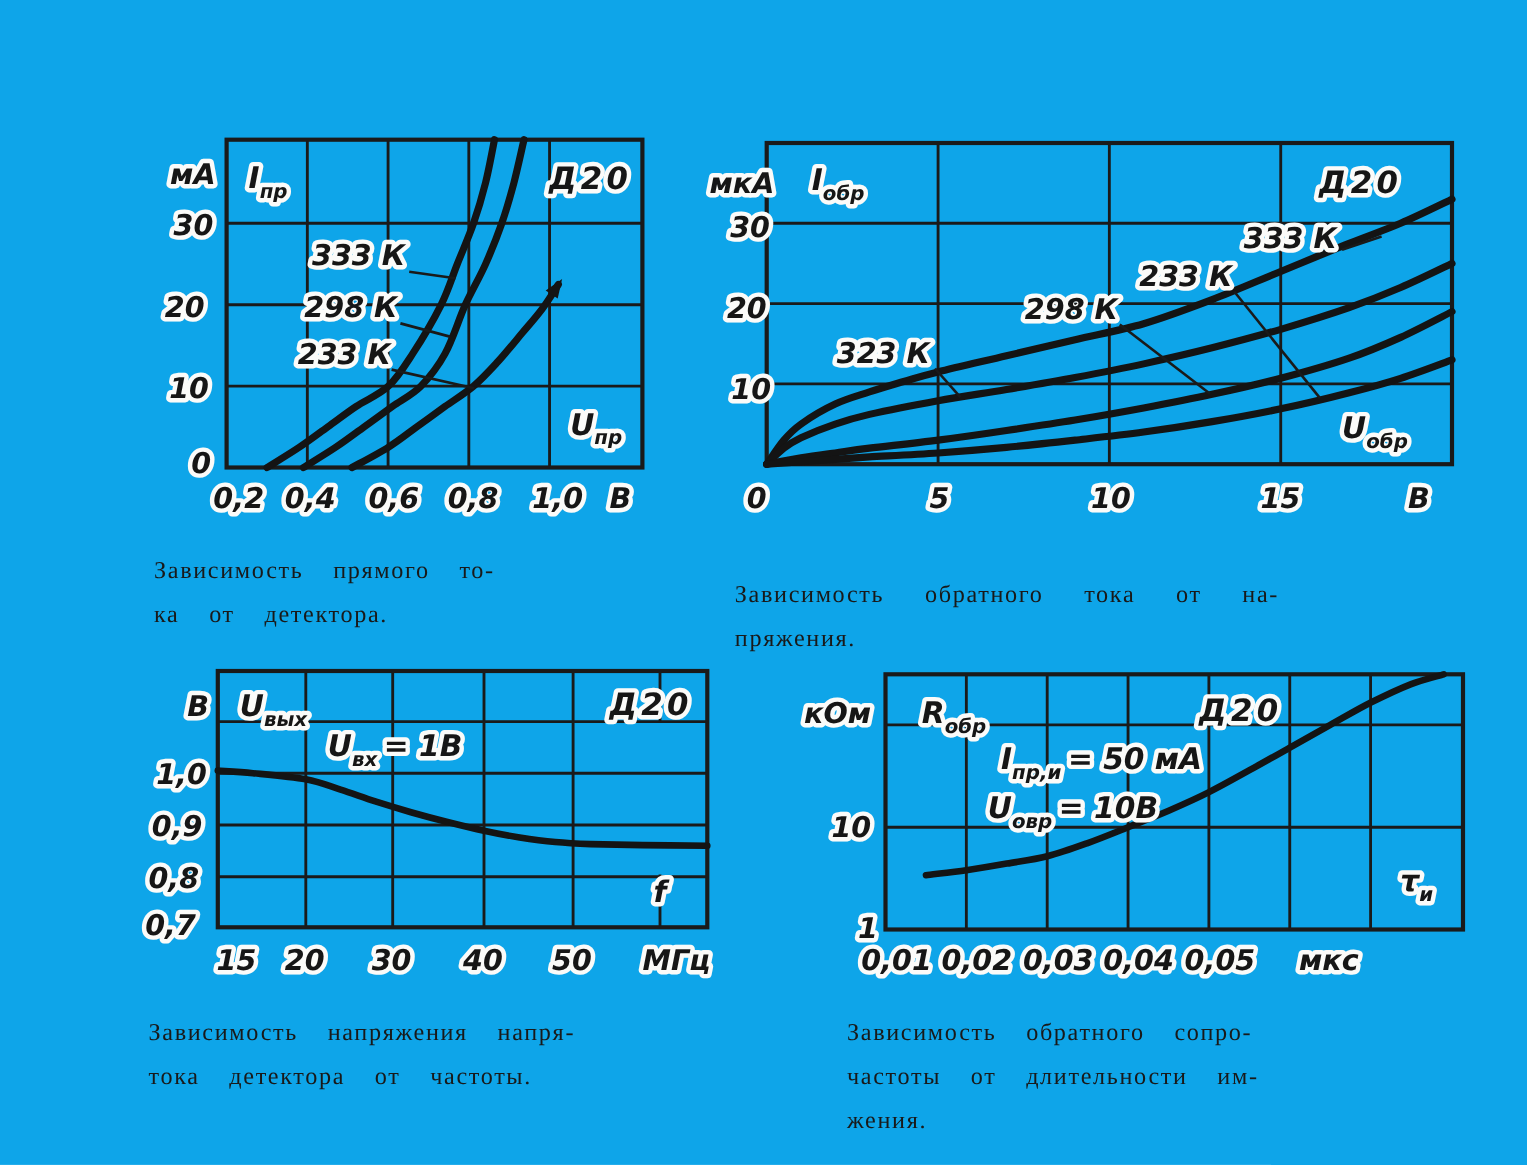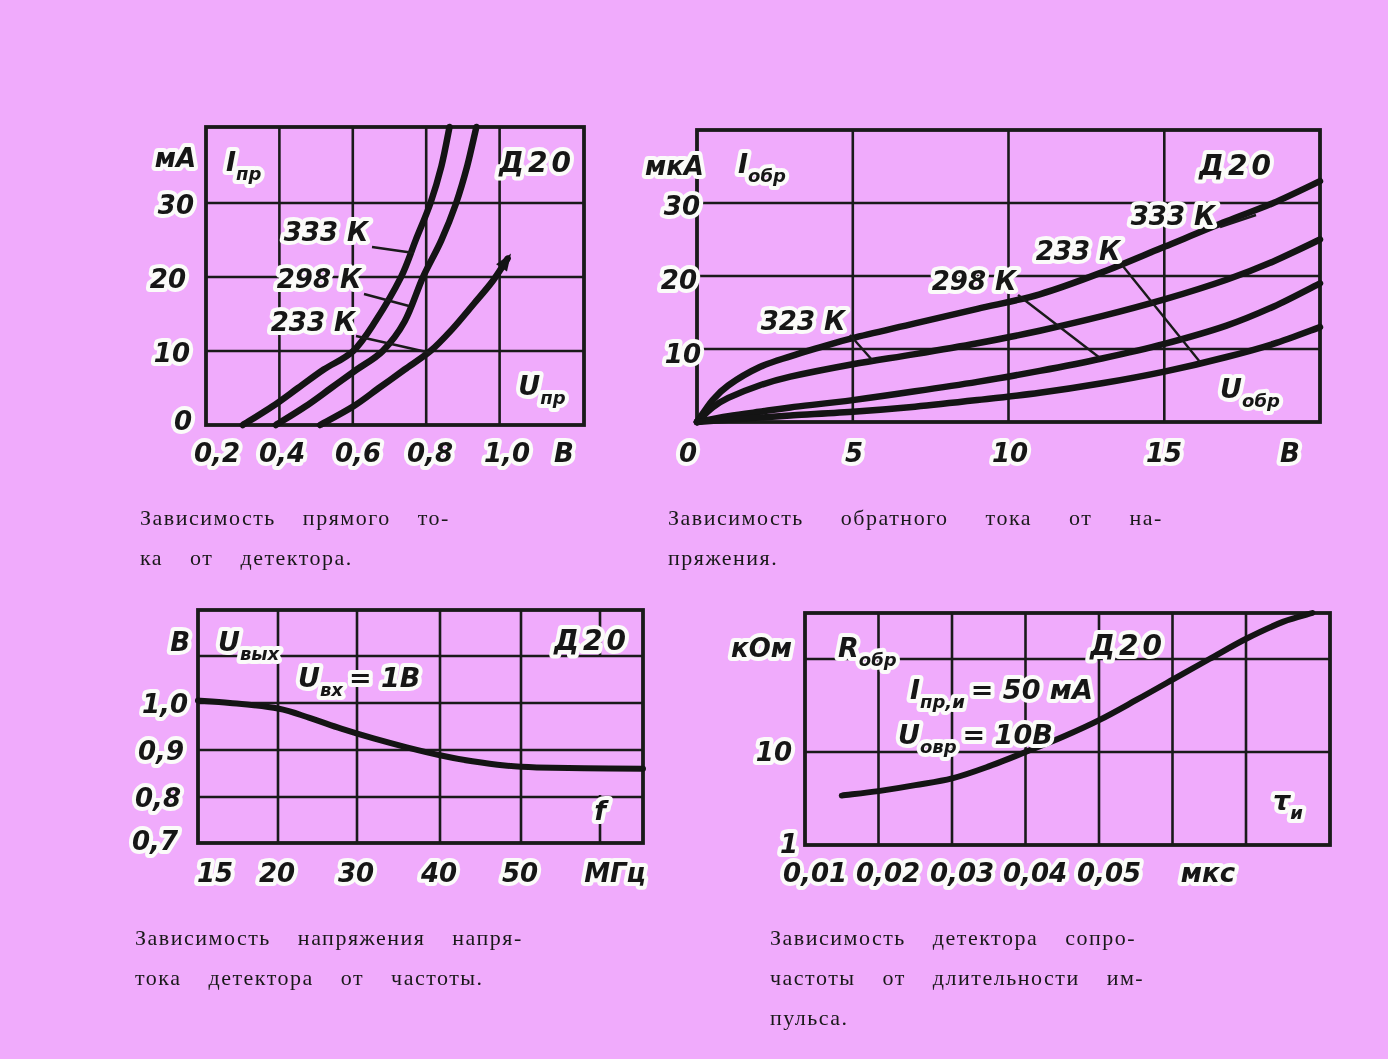--- a/index.html
+++ b/index.html
@@ -1,16 +1,16 @@
 <!DOCTYPE html>
 <html><head>
 <meta charset="utf-8">
 <style>
   html,body{margin:0;padding:0;background:#FBFBF9;}
-  .page{position:relative;width:1388px;height:1059px;background:#f0abfc;overflow:hidden;}
+  .page{position:relative;width:1388px;height:1059px;background:#0ea5e9;overflow:hidden;}
   svg.chart{position:absolute;overflow:visible;}
   
   text.ct{font-family:"DejaVu Sans",sans-serif;font-style:italic;font-weight:bold;
           font-size:26px;fill:#161616;paint-order:stroke;stroke:#FBFBF9;stroke-width:8;stroke-linejoin:round;}
   text.lg{font-size:27px;}
   text.badge{font-size:28px;letter-spacing:4px;}
   tspan.sub{font-size:18px;}
   text.mid{text-anchor:middle;}
   text.end{text-anchor:end;}
   rect.frame{fill:none;stroke:#1a1a1a;stroke-width:3.8;}
@@ -163,27 +163,27 @@
     <text class="ct badge mid" x="398" y="60">Д20</text>
     <text class="ct lg" x="180" y="104"><tspan>I</tspan><tspan class="sub" dy="9">пр,и</tspan><tspan dy="-9" dx="6">= 50 мА</tspan></text>
     <text class="ct lg" x="168" y="149"><tspan>U</tspan><tspan class="sub" dy="9">овр</tspan><tspan dy="-9" dx="6">= 10В</tspan></text>
     <text class="ct lg mid" x="558" y="215"><tspan>τ</tspan><tspan class="sub" dy="9">и</tspan></text>
   </svg>
 
   <div class="caption" style="left:140px;top:498px;width:450px">
     <span class="ln">Зависимость прямого то-</span>
     <span class="ln">ка от детектора.</span>
   </div>
-  <div class="caption" style="left:668px;top:498px;width:680px;word-spacing:30px">
+  <div class="caption" style="left:668px;top:520px;width:680px;word-spacing:30px">
     <span class="ln">Зависимость обратного тока от на-</span>
     <span class="ln">пряжения.</span>
   </div>
   <div class="caption" style="left:135px;top:918px;width:565px">
     <span class="ln">Зависимость напряжения напря-</span>
     <span class="ln">тока детектора от частоты.</span>
   </div>
   <div class="caption" style="left:770px;top:918px;width:595px">
-    <span class="ln">Зависимость детектора сопро-</span>
+    <span class="ln">Зависимость обратного сопро-</span>
     <span class="ln">частоты от длительности им-</span>
-    <span class="ln">пульса.</span>
+    <span class="ln">жения.</span>
   </div>
 
 </div>
 
 </body></html>

